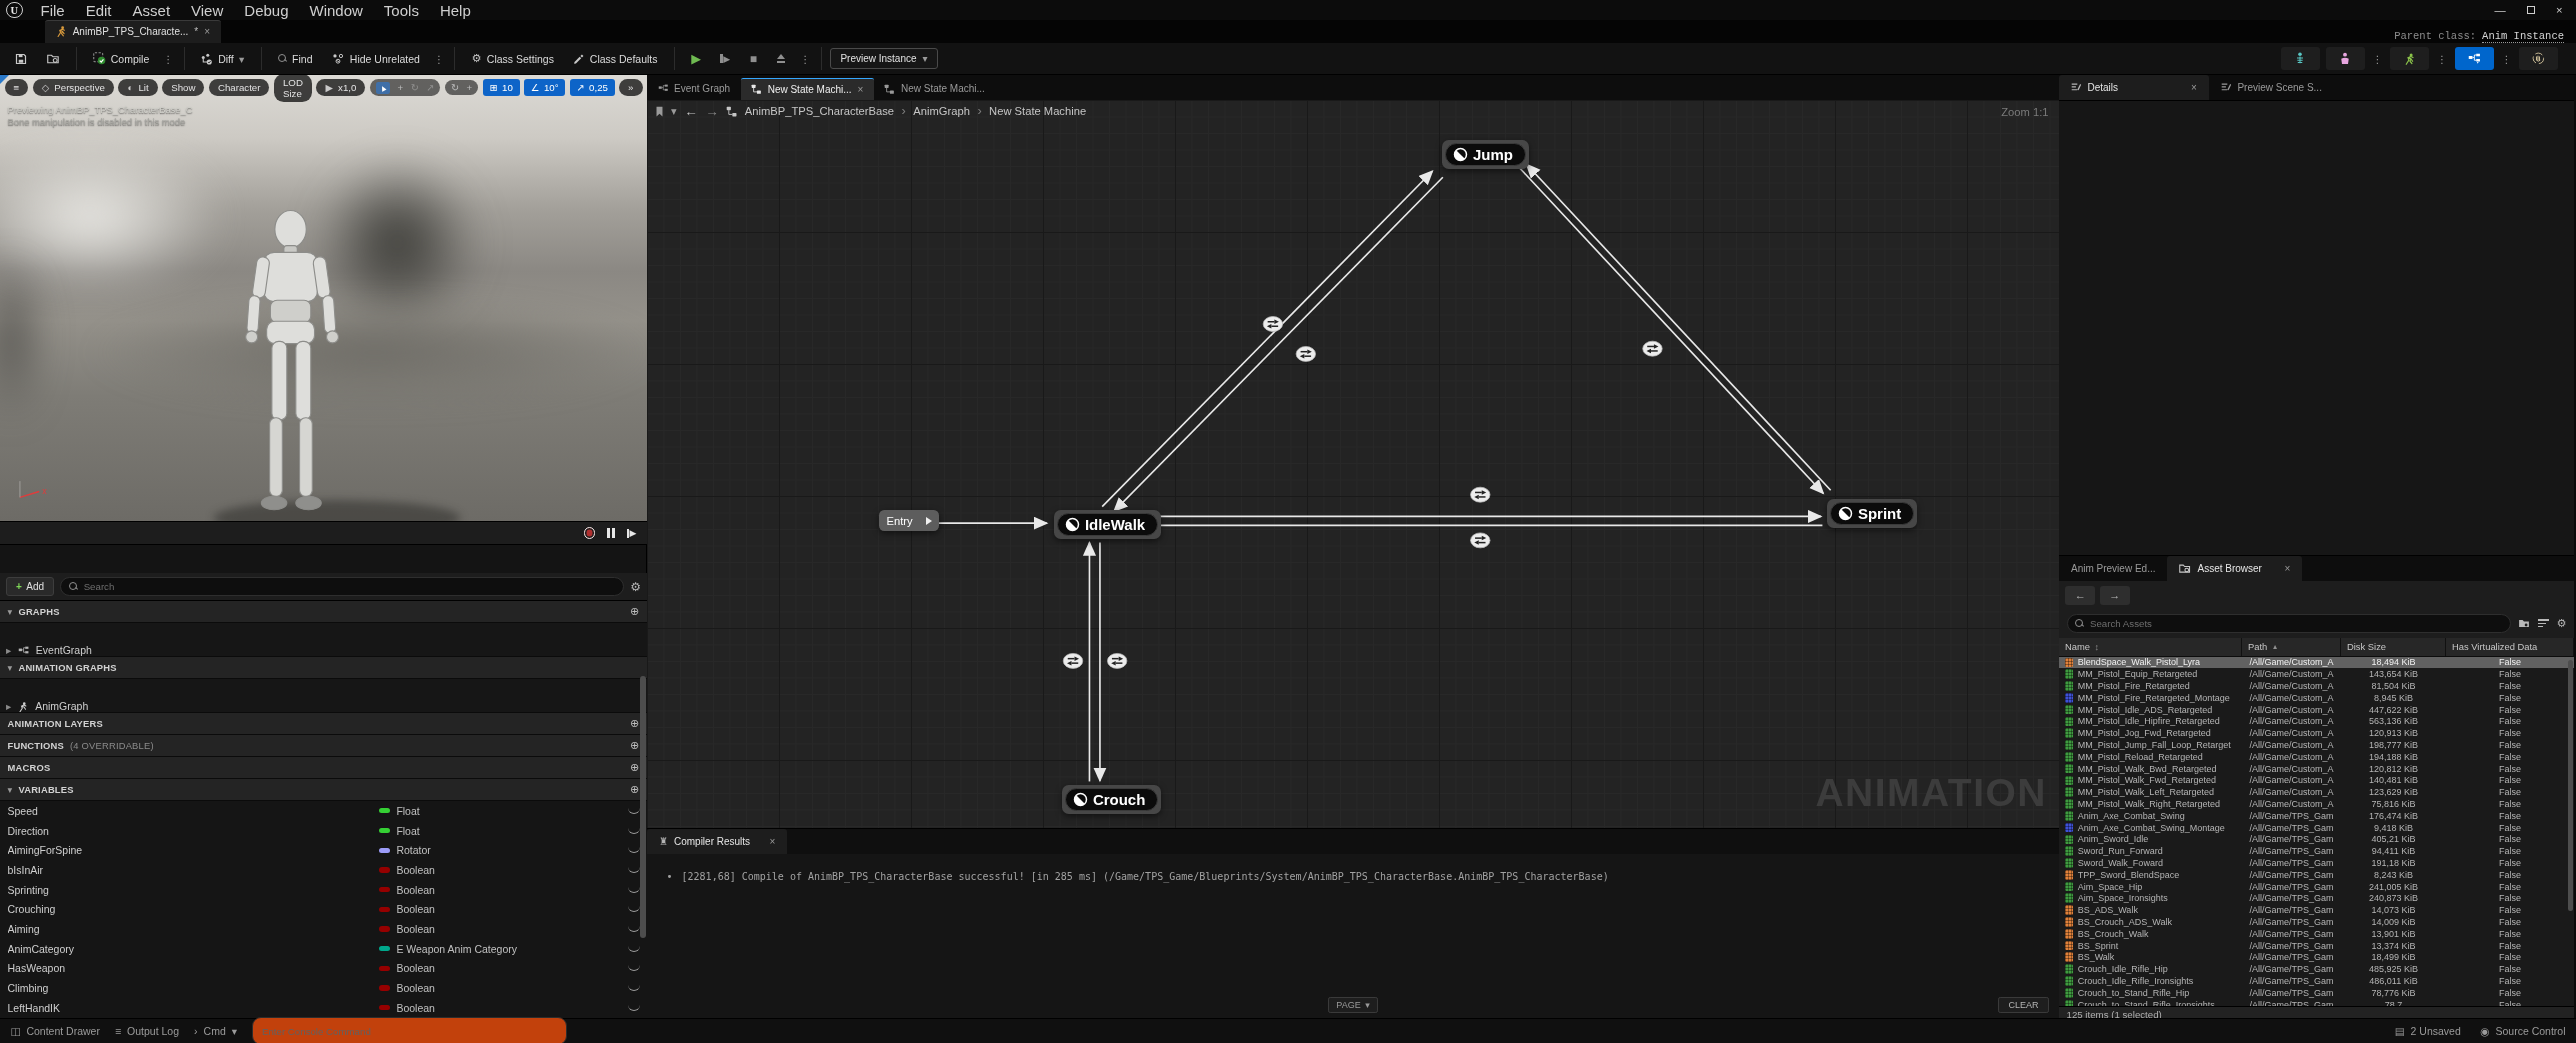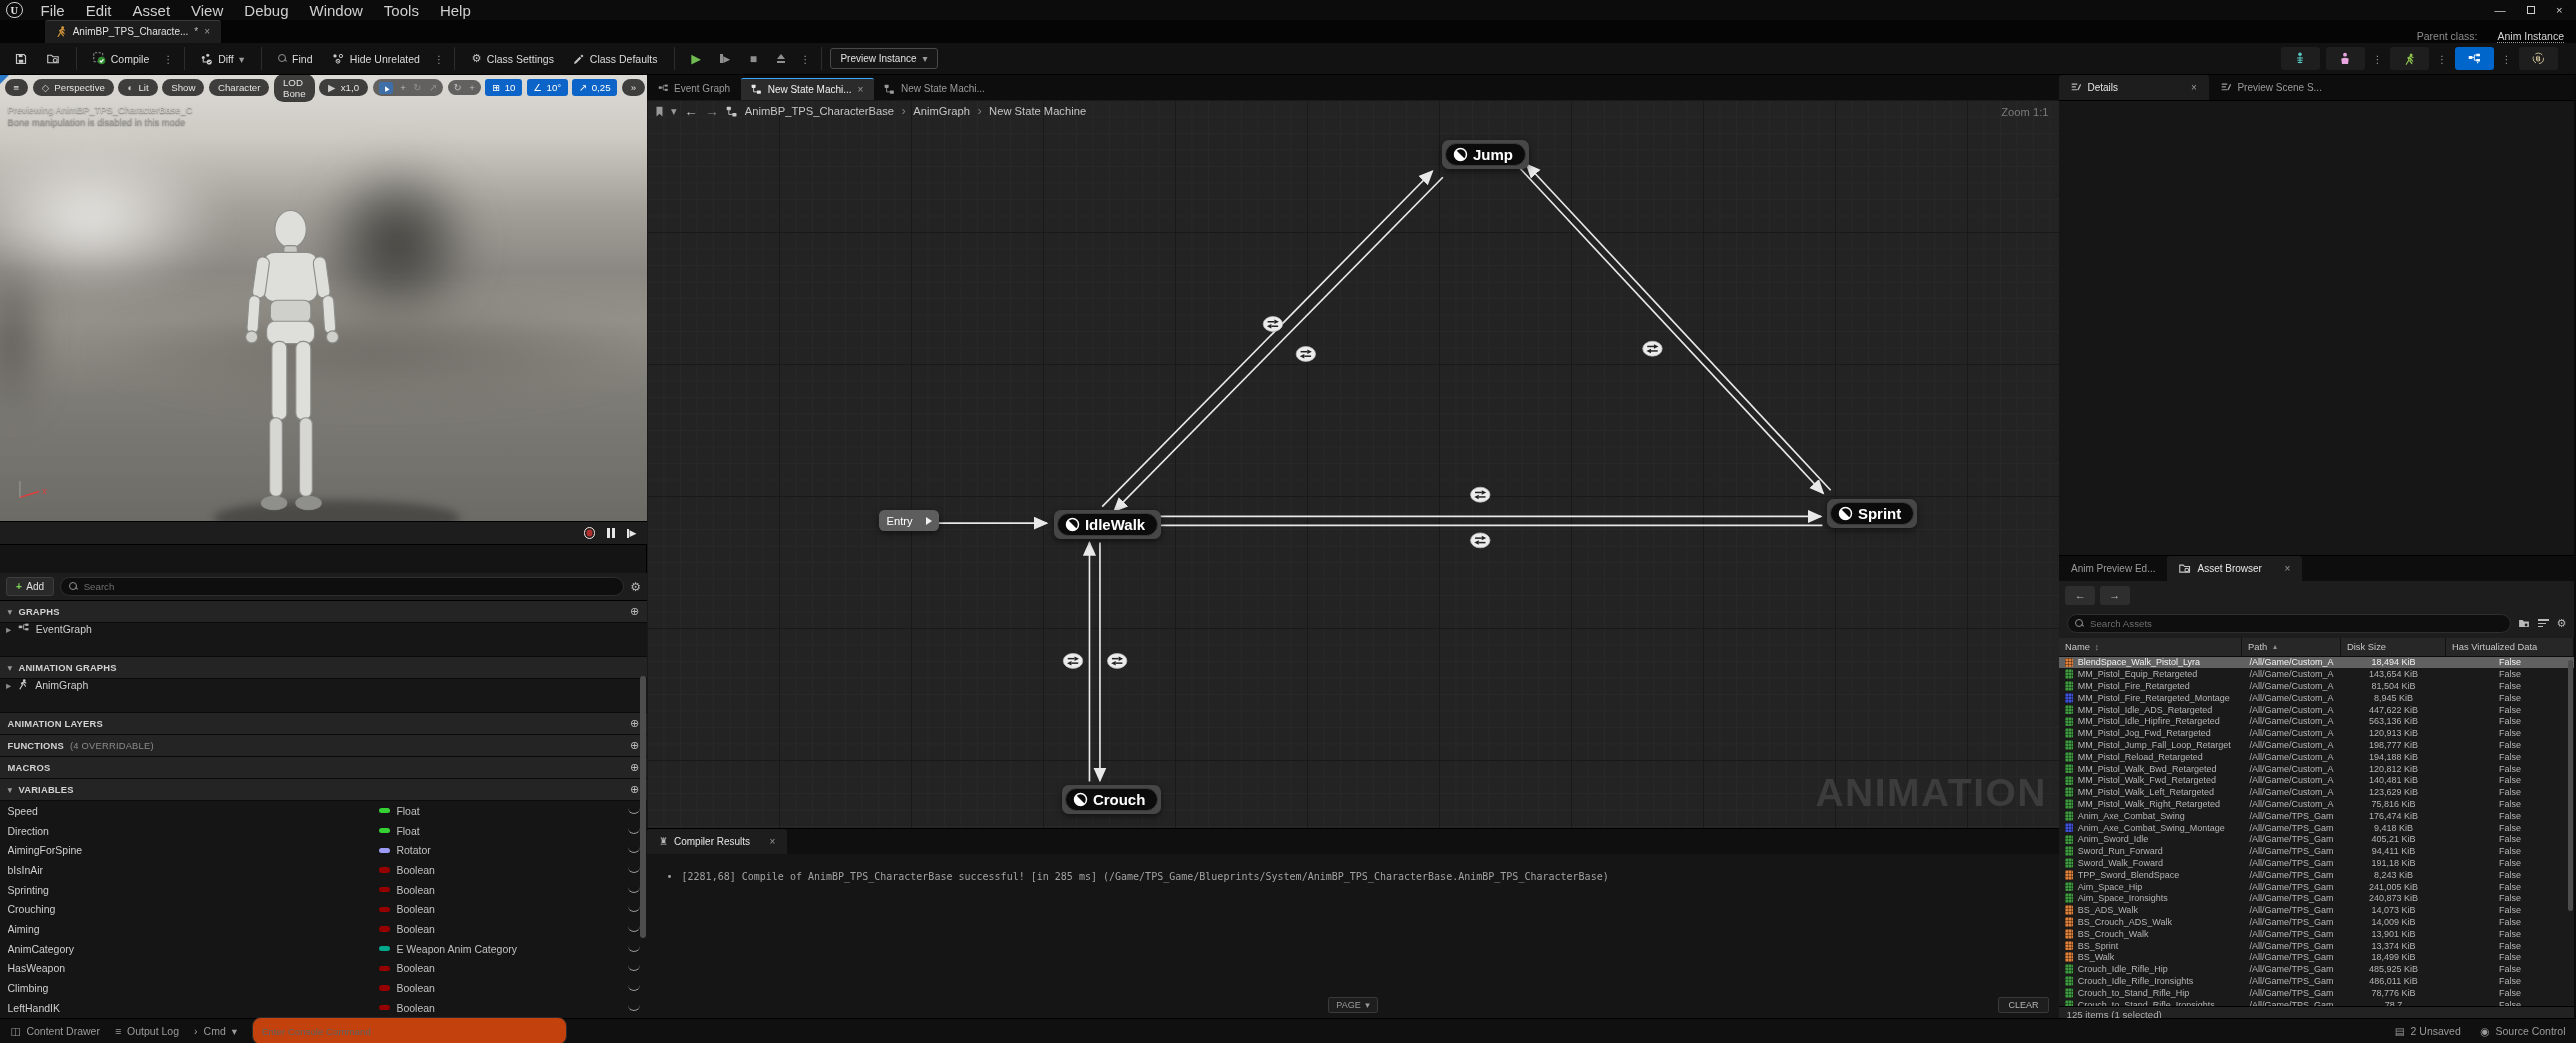--- a/index.html
+++ b/index.html
@@ -22,21 +22,21 @@
   .i-eye { display:inline-block; width:11.2px; height:6px; border-bottom:1.5px solid #9a9a9a; border-radius:0 0 6.7px 6.7px; }
   
   #menubar { position:absolute; left:0; top:0; width:2576px; height:20px; background:#0c0c0c; display:flex; align-items:center; }
   .ue-logo { width:16.5px; height:16.5px; border:1.1px solid #cfcfcf; border-radius:50%; margin:0 7.5px 0 6px;
     display:flex; align-items:center; justify-content:center; font-weight:bold; color:#e8e8e8; font-size:10.5px; font-family:"Liberation Serif",serif;}
   .menu-item { padding:3px 10.5px; font-size:15px; color:#cfcfcf; }
   .win-ctl { margin-left:auto; display:flex; align-items:center; gap:21px; padding-right:13.5px; color:#cfcfcf; font-size:11.2px;}
   .win-box { width:8.2px; height:8.2px; border:1.1px solid #cfcfcf; display:inline-block;}
   #tabrow { position:absolute; left:0; top:20px; width:2576px; height:22.5px; background:#050505; display:flex; align-items:flex-end; }
   .asset-tab { margin-left:45px; height:22.5px; background:#1d1d1d; border-top:0.7px solid #3a3a3a; display:flex; align-items:center; gap:6px; padding:0 10.5px; font-size:10px; color:#e0e0e0; border-radius:3px 3px 0 0;}
-  .parentclass { margin-left:auto; padding-right:12px; font-size:10.5px; color:#8d8d8d; display:flex; gap:20px; align-items:center;}
+  .parentclass { margin-left:auto; padding-right:12px; font-size:10.5px; color:#8d8d8d; display:flex; gap:6px; align-items:center;font-family:Liberation Mono, monospace;}
   .parentclass b { color:#d6d6d6; font-weight:normal; border-bottom:0.7px dotted #9a9a9a; }
   #toolbar { position:absolute; left:0; top:43px; width:2576px; height:32px; background:#121212; border-bottom:0.7px solid #000; display:flex; align-items:center; gap:4.5px; padding:0 7.5px; }
   .tb-sep { width:0.7px; height:22.5px; background:#2c2c2c; margin:0 4.5px; }
   .tb-btn { display:flex; align-items:center; gap:5.2px; padding:4.5px 7.5px; font-size:10.5px; color:#dcdcdc; border-radius:3px; }
   .tb-ico { font-size:11.2px; color:#c9c9c9; }
   .kebab { color:#9a9a9a; font-size:10.5px; padding:3px 1.5px; }
   .play-green::before { color:#6fba51; }
   .gray-ic::before { color:#8f8f8f; }
   .eject { display:inline-block; position:relative; width:9.7px; height:9px; }
   .eject::before { content:""; position:absolute; left:0.7px; top:0; border-left:4.1px solid transparent; border-right:4.1px solid transparent; border-bottom:5.2px solid #8f8f8f; }
@@ -77,21 +77,21 @@
   .searchbox { flex:1; background:#0e0e0e; border:0.7px solid #2e2e2e; border-radius:9.7px; height:19.5px; display:flex; align-items:center; gap:6px; padding:0 7.5px; }
   .searchbox input { background:transparent; border:none; outline:none; color:#cfcfcf; font-size:9.7px; width:100%; font-family:inherit;}
   .searchbox input::placeholder { color:#6e6e6e; }
   .mag { display:inline-block; position:relative; width:9px; height:9px; flex:none;}
   .mag::before { content:""; position:absolute; left:0; top:0; width:6px; height:6px; border:1.3px solid #8f8f8f; border-radius:50%; }
   .mag::after { content:""; position:absolute; left:6.4px; top:6.4px; width:3.4px; height:1.3px; background:#8f8f8f; transform:rotate(45deg); }
   #bp-list { position:absolute; left:0; top:526px; width:647px; height:418px; overflow:hidden; background:#151515;}
   .sec-h { height:22px; background:#242424; border-bottom:0.7px solid #0b0b0b; display:flex; align-items:center; gap:6px; padding:0 7.5px; font-size:9.4px; font-weight:bold; color:#d2d2d2; letter-spacing:0.2px;}
   .sec-h .i-plus { margin-left:auto; color:#bdbdbd; font-weight:normal; font-size:11.2px;}
   .sec-h .dim { color:#8b8b8b; font-weight:normal; }
-  .sec-item { height:34px; background:#161616; border-bottom:0.7px solid #0b0b0b; display:flex; align-items:flex-start; gap:6.7px; padding:0 6px; font-size:10.5px; color:#cfcfcf;}
+  .sec-item { height:34px; background:#161616; border-bottom:0.7px solid #0b0b0b; display:flex; align-items:flex-end; gap:6.7px; padding:0 6px; font-size:10.5px; color:#cfcfcf;}
   .var-row { height:19.7px; display:flex; align-items:center; padding:0 7.5px; font-size:10.5px; color:#cfcfcf; }
   .var-row .vname { width:371px; overflow:hidden; white-space:nowrap; }
   .var-pill { width:11.2px; height:5.2px; border-radius:3px; margin-right:6.7px; flex:none;}
   .var-type { color:#c0c0c0; flex:1; white-space:nowrap; overflow:hidden;}
   .var-row .i-eye { margin-left:auto; }
   .vscroll { position:absolute; right:1.5px; width:5.2px; border-radius:3px; background:#4d4d4d; }
   
   #graph-tabs { position:absolute; left:0; top:0; width:1412px; height:25px; background:#0d0d0d; display:flex; align-items:flex-end; }
   .gtab { height:22.5px; display:flex; align-items:center; gap:6px; padding:0 10.5px; font-size:10px; color:#9a9a9a;}
   .gtab.active { background:#2b2b2b; color:#f0f0f0; border-top:1.5px solid #35a8ff; border-radius:2.2px 2.2px 0 0;}
@@ -362,21 +362,21 @@
             <span class="g i-half tb-ico" data-name="lit-icon"></span>
             <span data-name="lit-label">Lit</span>
           </div>
         <div class="vp-pill" data-name="show-dropdown">
             <span data-name="show-label">Show</span>
           </div>
         <div class="vp-pill" data-name="character-dropdown">
             <span data-name="character-label">Character</span>
           </div>
         <div class="vp-pill" data-name="lod-dropdown">
-            <span data-name="lod-label">LOD Bone</span>
+            <span data-name="lod-label">LOD Size</span>
           </div>
         <div class="vp-pill" data-name="playback-speed-button">
             <span class="g i-play tb-ico" data-name="play-speed-icon"></span>
             <span data-name="speed-label">x1,0</span>
           </div>
         <div class="vp-grp" data-name="transform-tools">
           <span class="sel"><span class="i-cursor g" data-name="select-tool-icon" style="font-size:8.2px"></span></span>
           <span class="g i-move" data-name="move-tool-icon"></span>
           <span class="g i-rot" data-name="rotate-tool-icon" style="opacity:.5"></span>
           <span class="g i-scale" data-name="scale-tool-icon" style="opacity:.5"></span>

